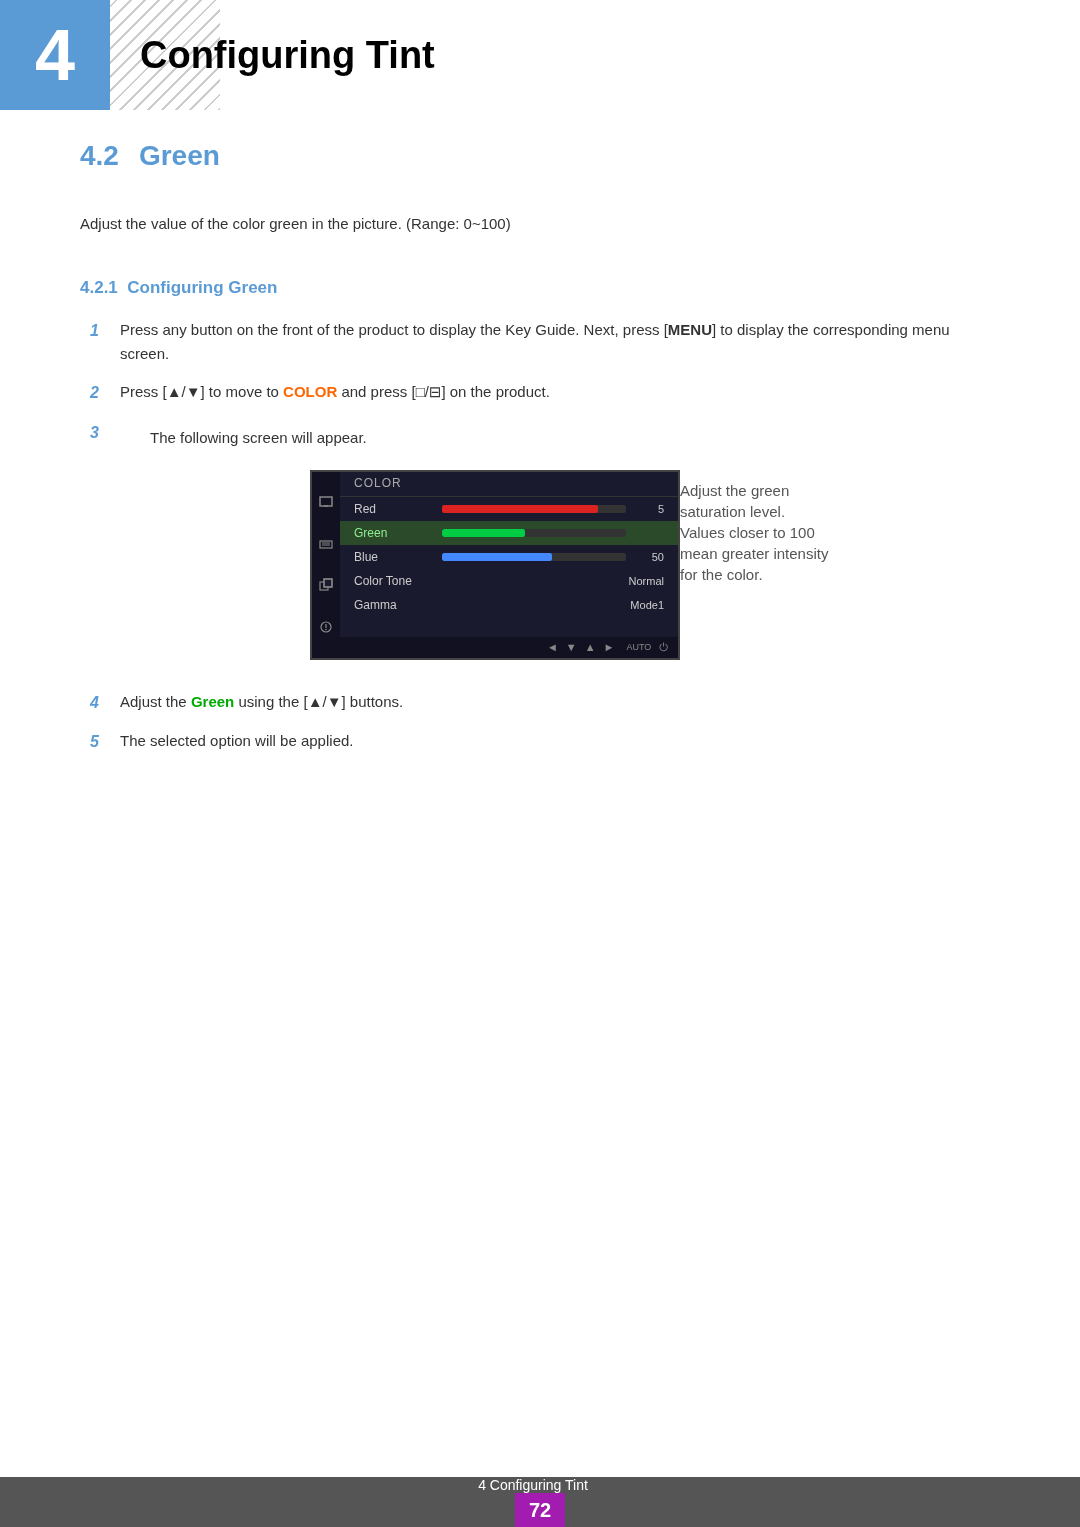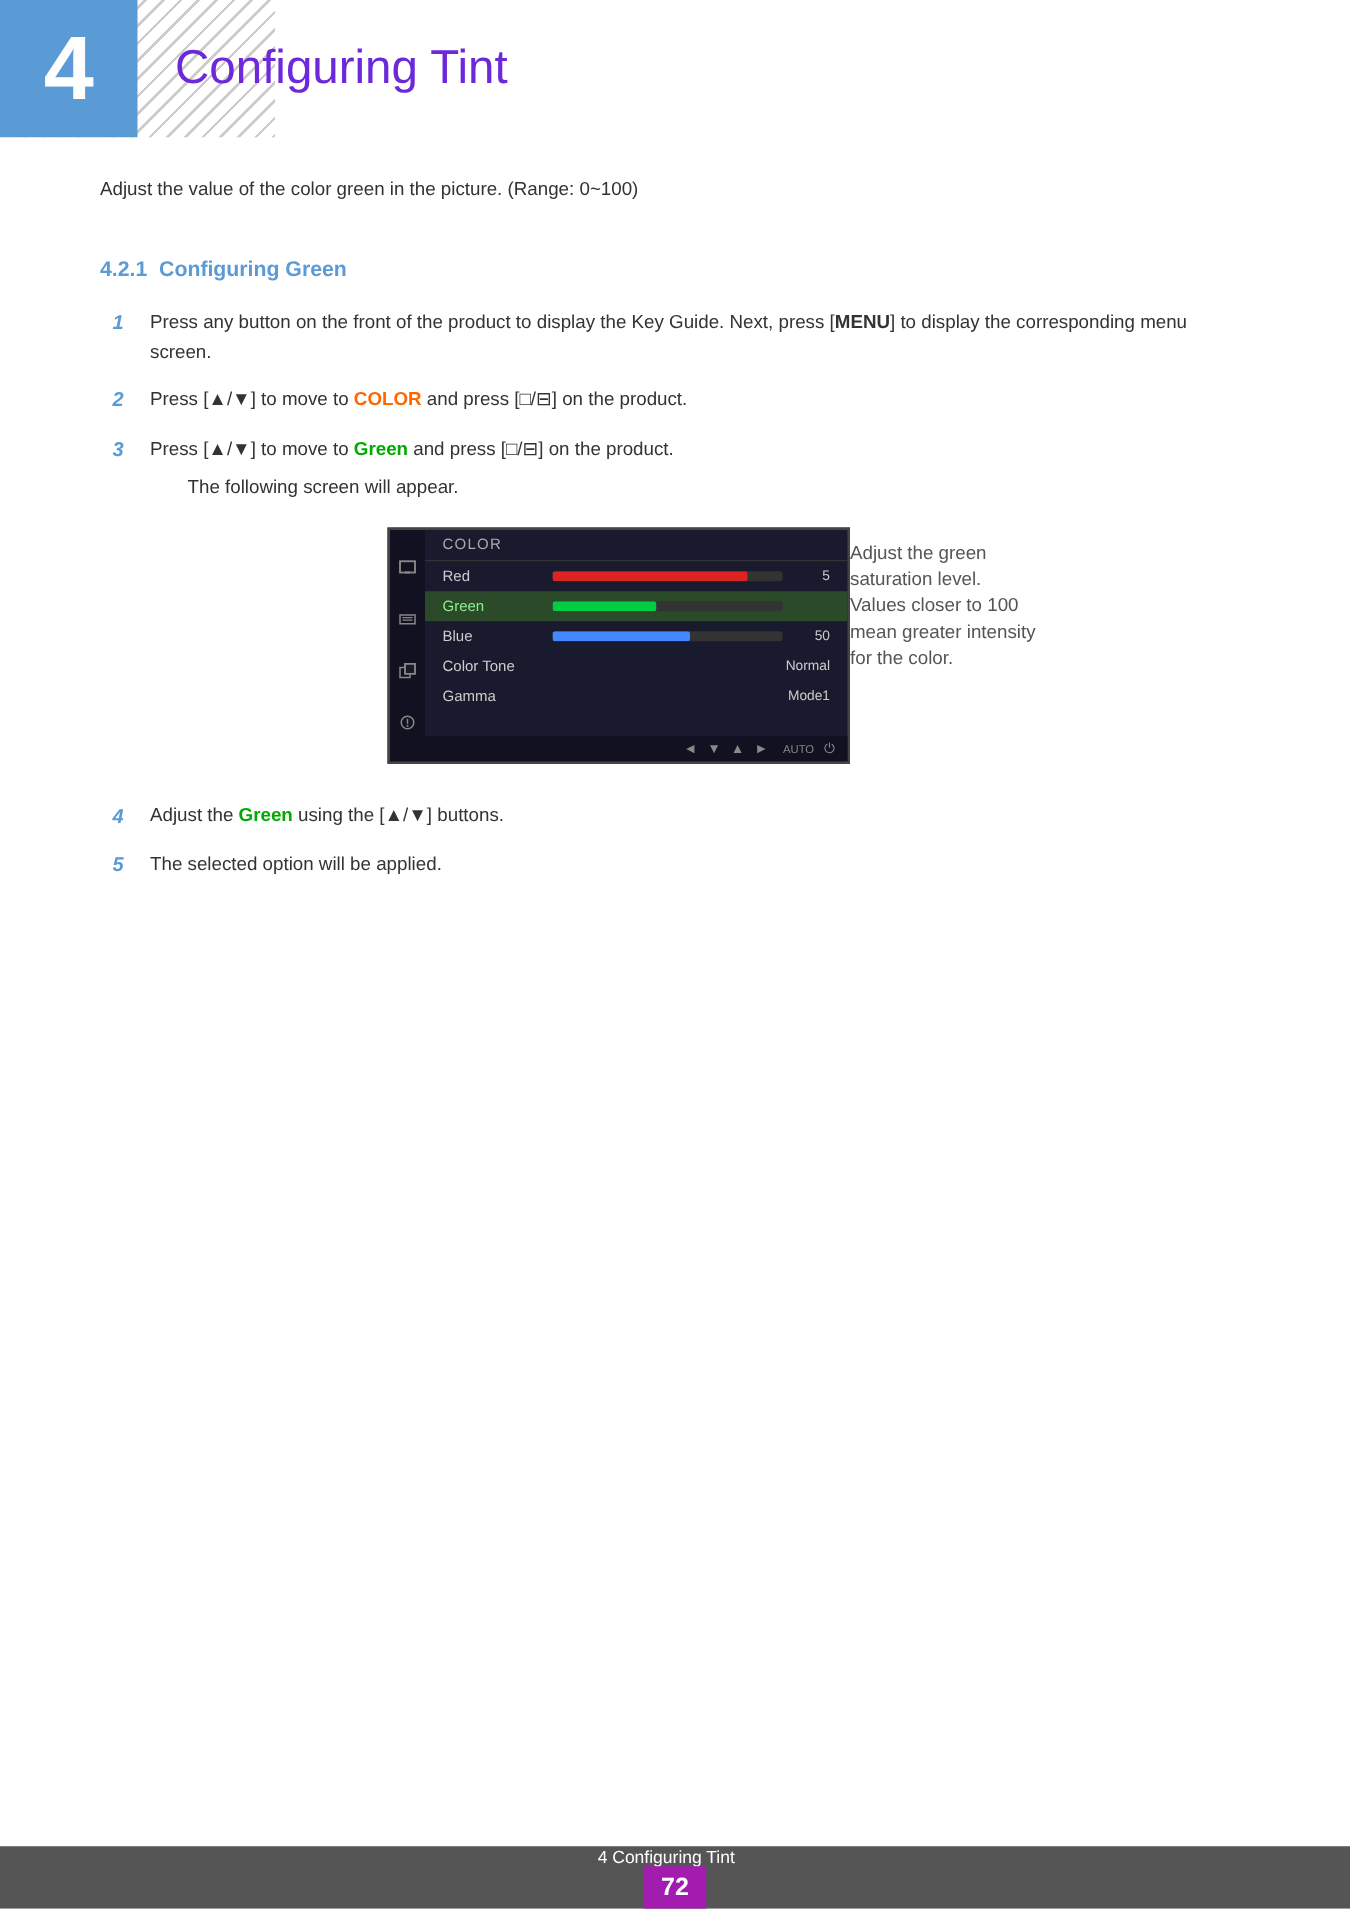--- a/index.html
+++ b/index.html
@@ -56,22 +56,22 @@
       color: #ffffff;
       line-height: 1;
     }
 
     .chapter-title {
       position: absolute;
       top: 50%;
       left: 140px;
       transform: translateY(-50%);
       font-size: 38px;
-      font-weight: normal;
-      color: #6d28d9;
+      font-weight: bold;
+      color: #000000;
     }
 
     
     .content {
       padding: 0 80px;
     }
 
     .section-heading {
       font-size: 28px;
       font-weight: bold;
@@ -322,20 +322,23 @@
 <div class="page-header">
   <div class="header-stripe-bg"></div>
   <div class="chapter-number-box">
     <span class="chapter-number">4</span>
   </div>
   <span class="chapter-title">Configuring Tint</span>
 </div>
 
 <div class="content">
 
+  <div class="section-heading">
+    <span class="section-number">4.2</span><span>Green</span>
+  </div>
 
   <p class="description-text">Adjust the value of the color green in the picture. (Range: 0~100)</p>
 
   <div class="subsection-heading">
     <span>4.2.1</span>&nbsp;&nbsp;<span>Configuring Green</span>
   </div>
 
   <ol class="steps-list">
 
     <li class="step-item">
@@ -348,23 +351,20 @@
     <li class="step-item">
       <span class="step-number">2</span>
       <span class="step-text">
         Press [▲/▼] to move to <span class="keyword-color">COLOR</span> and press [□/⊟] on the product.
       </span>
     </li>
 
     <li class="step-item">
       <span class="step-number">3</span>
       <div style="flex:1;">
-        <span class="step-text">
-          Press [▲/▼] to move to <span class="keyword-green">Green</span> and press [□/⊟] on the product.
-        </span>
         <div class="step-sub">The following screen will appear.</div>
       </div>
     </li>
 
   </ol>
 
   <div class="monitor-wrapper">
     <div class="monitor-screen">
       <div class="monitor-with-icons">
 

